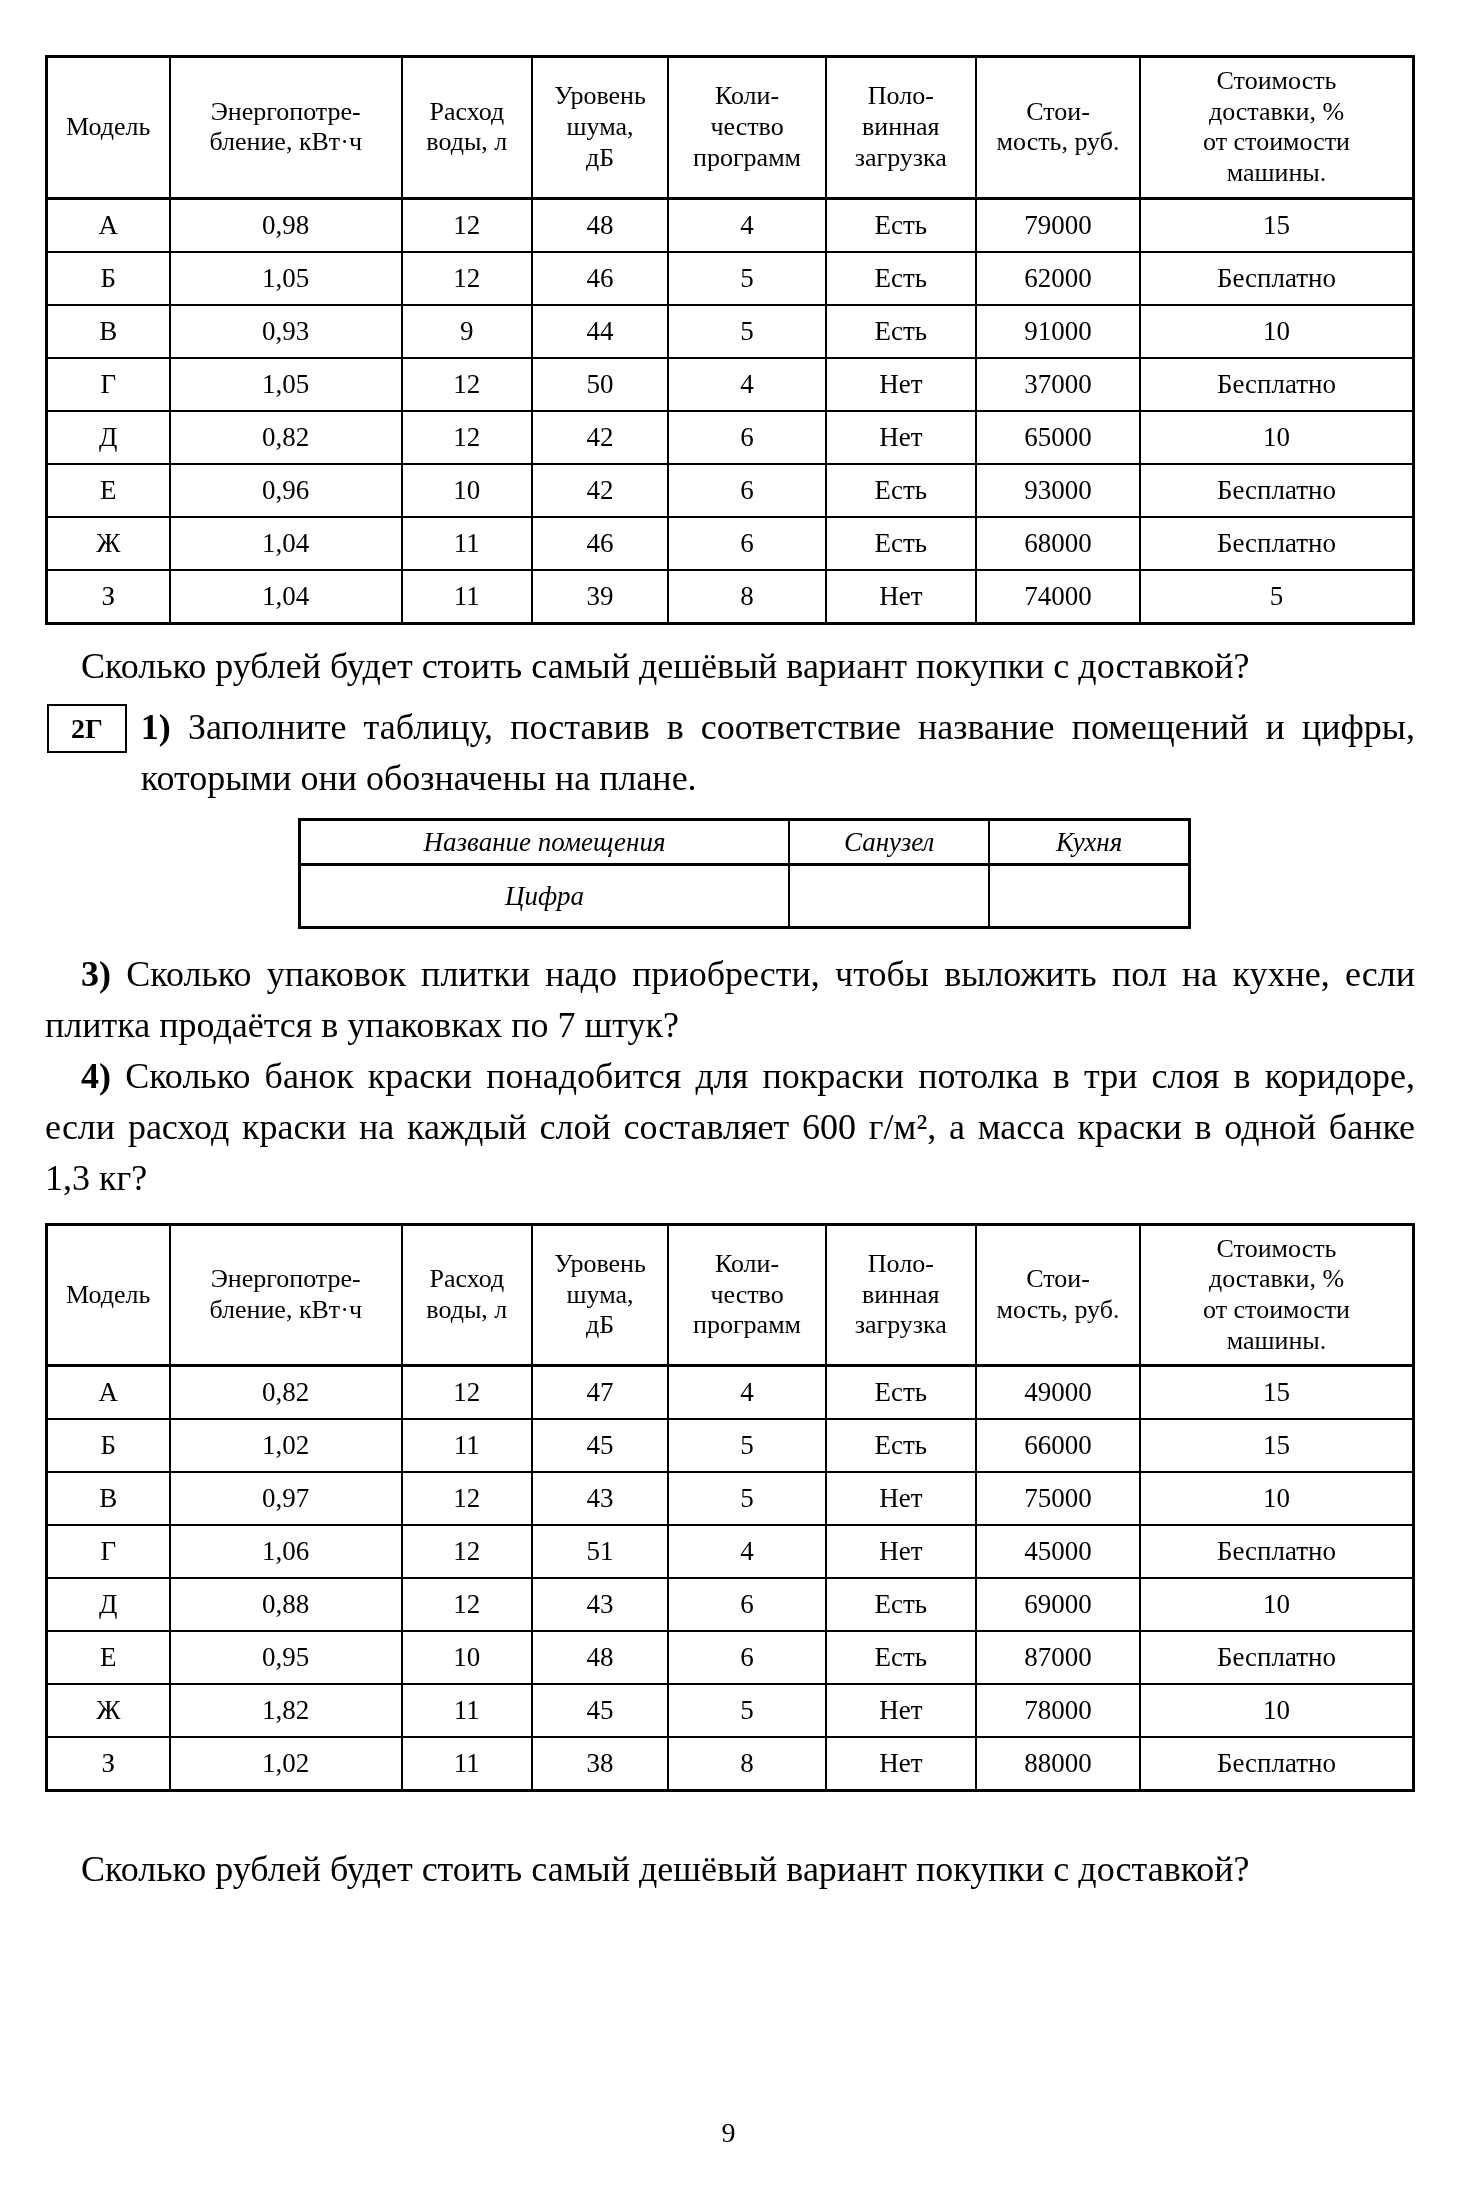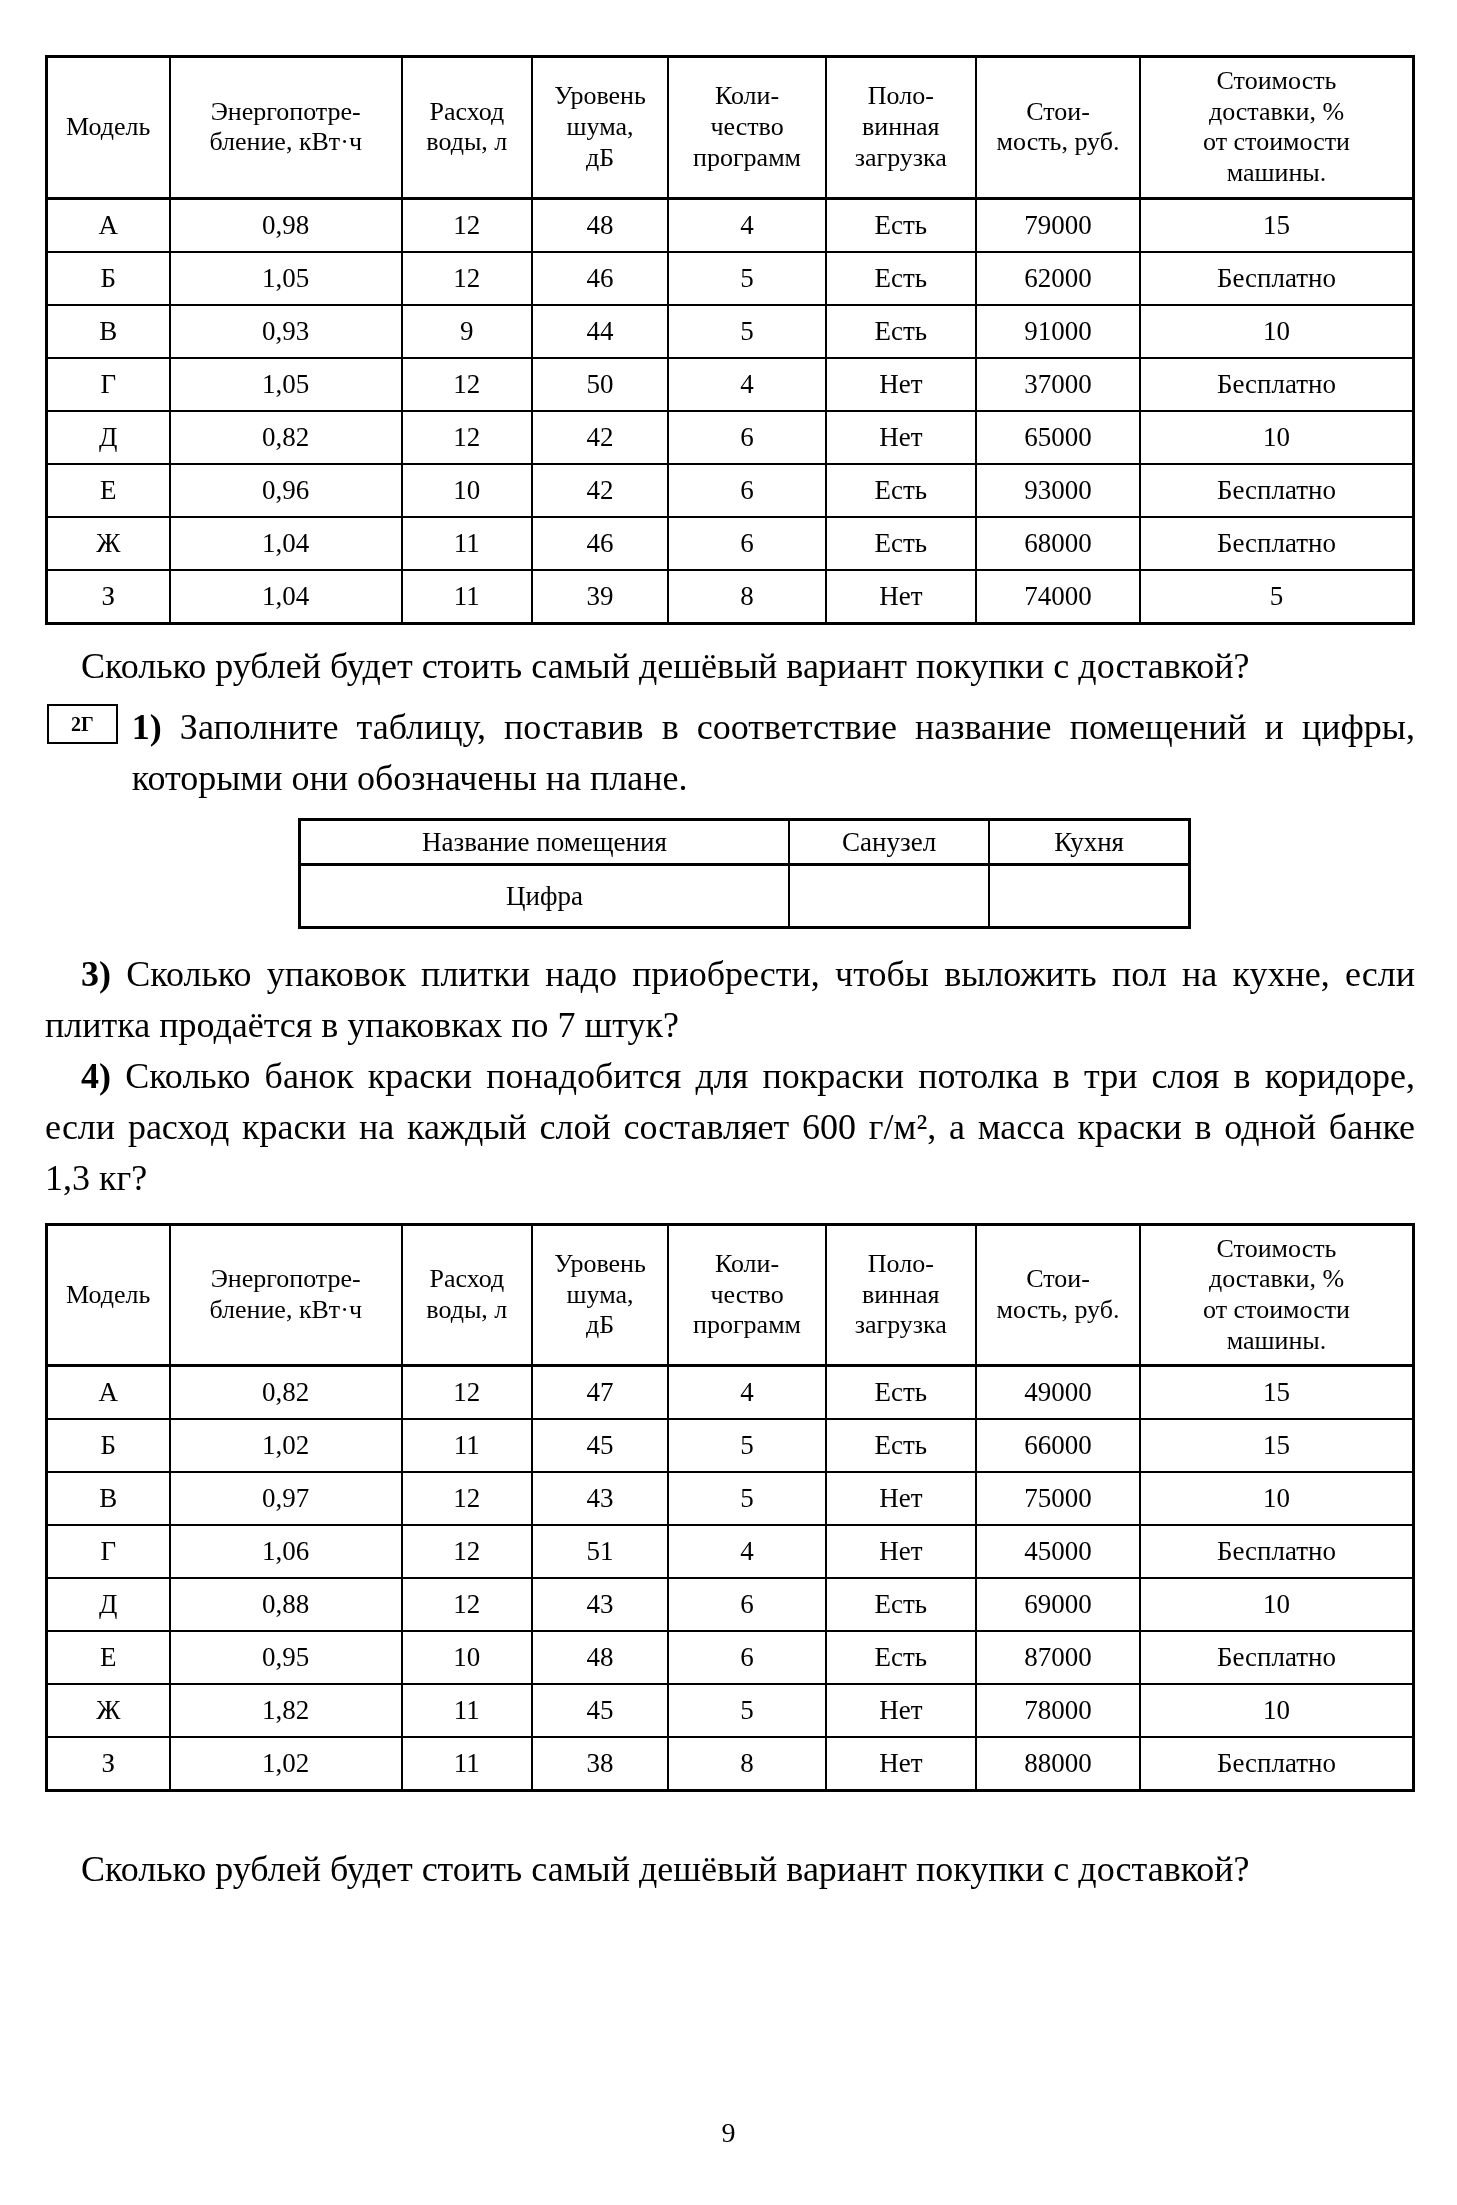--- a/index.html
+++ b/index.html
@@ -18,33 +18,33 @@
   table.dw { border-collapse:collapse; width:100%; table-layout:fixed; border:3px solid #000; }
   table.dw th, table.dw td { border:2px solid #000; text-align:center; vertical-align:middle; }
   table.dw thead th {
     font-weight:normal; font-size:26px; line-height:1.18;
     padding:8px 4px; white-space:pre-line; border-bottom:3px solid #000;
   }
   table.dw tbody td { font-size:27px; height:51px; padding:0 4px; }
 
   
   table.rooms { border-collapse:collapse; table-layout:fixed; border:3px solid #000; width:893px; margin:14px 0 20px 253px; }
-  table.rooms td { border:2px solid #000; text-align:center; vertical-align:middle; font-size:27px; padding:0 6px; }
+  table.rooms td { border:2px solid #000; text-align:center; vertical-align:middle; font-size:27px; padding:0 6px;font-style:italic; }
   table.rooms tr.rt-head td { height:42px; border-bottom:3px solid #000; }
   table.rooms tr.rt-body td { height:60px; }
 
   .para { font-size:36px; line-height:1.42; text-align:justify; margin:0; }
   .q-top    { margin:16px 0 10px; text-indent:36px; }
   .q-bottom { margin:52px 0 0;   text-indent:36px; }
   .qnum { font-weight:bold; }
 
   .task-row { display:flex; align-items:flex-start; margin:10px 0 4px; }
   .task-box {
     border:2px solid #000; flex:0 0 auto;
-    font-weight:bold; font-size:20px; line-height:1.2;
+    font-weight:bold; font-size:28px; line-height:1.2;
     padding:6px 22px; margin:2px 14px 0 2px;
   }
   .task-text { flex:1 1 auto; }
 
   .item { text-indent:36px; }
 
   .tbl2 { margin-top:18px; }
 
   .page-number {
     position:absolute; left:0; right:0; bottom:56px;

